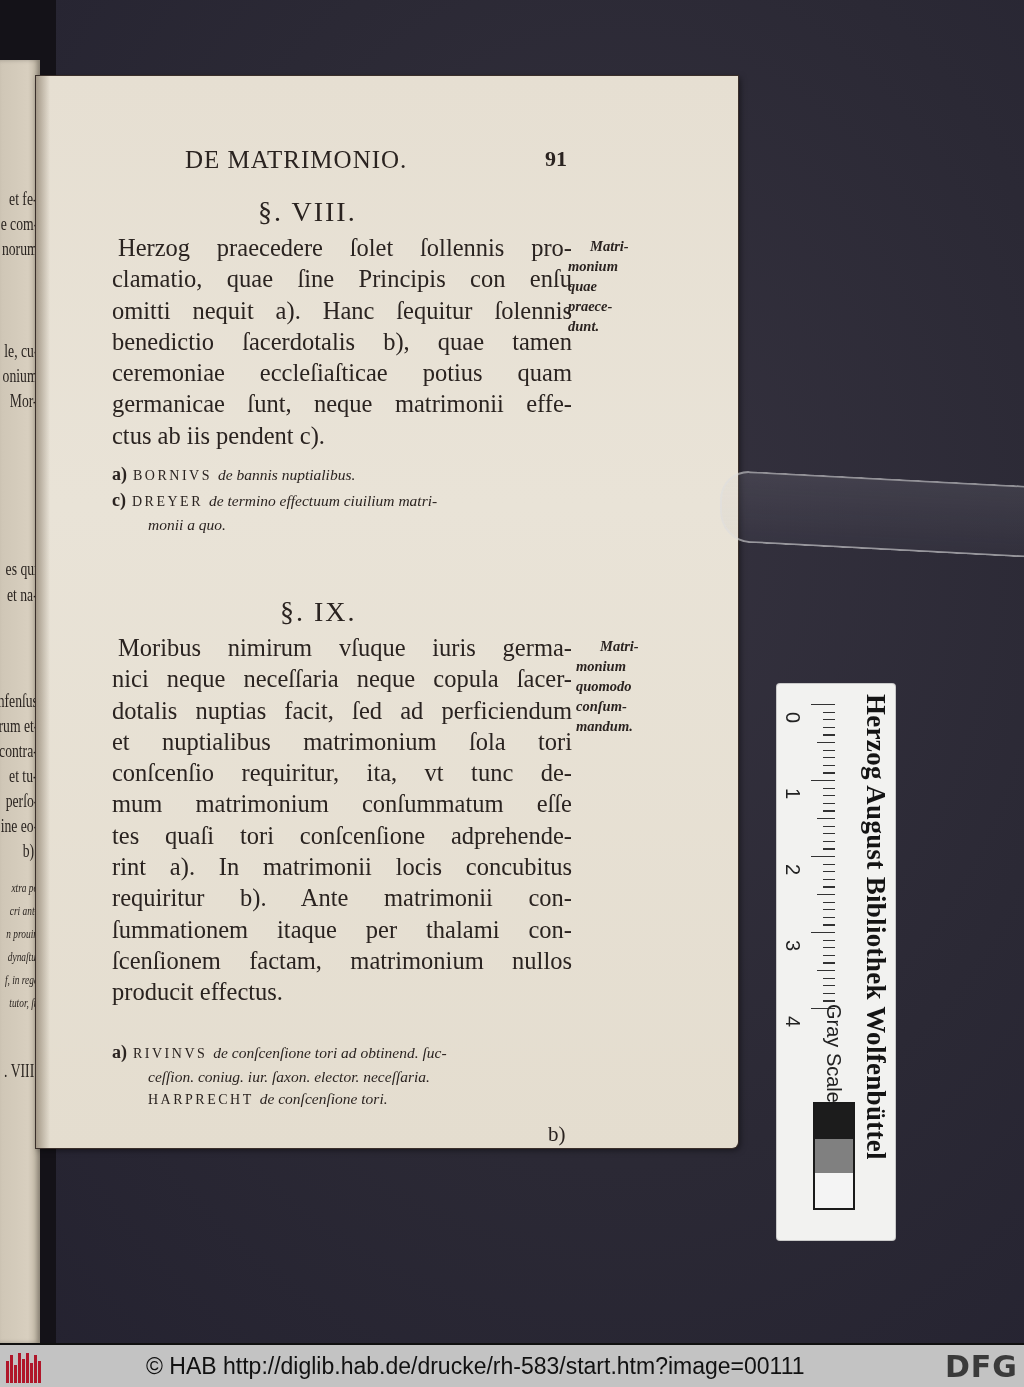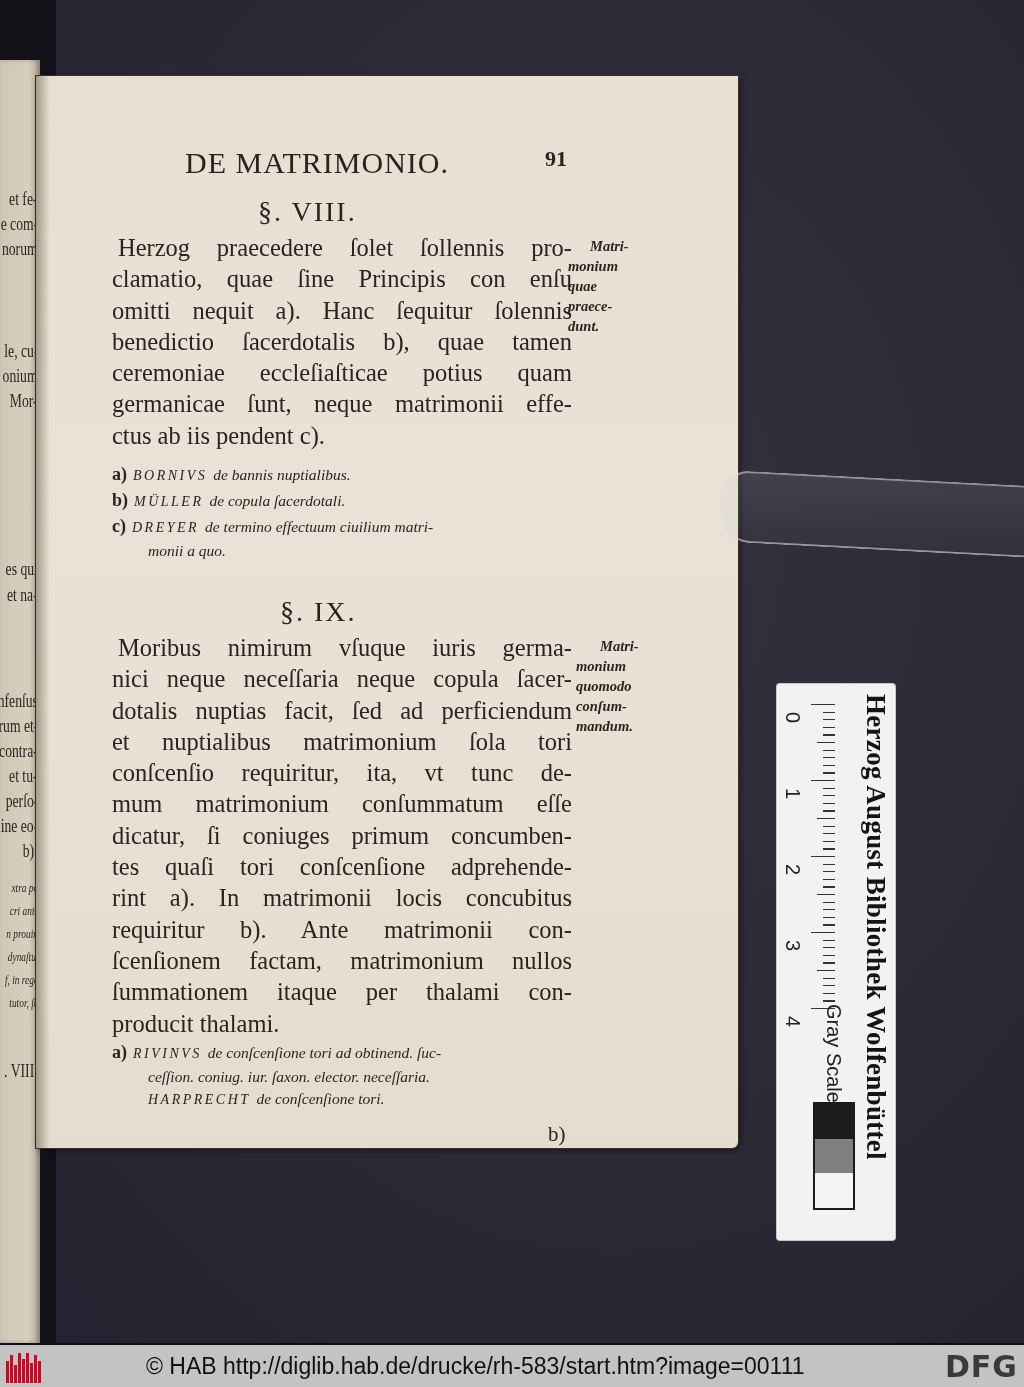--- a/index.html
+++ b/index.html
@@ -37,41 +37,41 @@
     border-bottom-right-radius: 6px;
   }
   .gutter {
     position: absolute; left: 36px; top: 76px; width: 14px; height: 1072px;
     background: linear-gradient(90deg, rgba(110,95,75,0.55), rgba(0,0,0,0));
   }
   .running-head {
     position: absolute; left: 185px; top: 146px; width: 390px; height: 28px;
     color: #2a2320; font-family: "Liberation Serif", serif;
   }
-  .running-title { position: absolute; left: 0; top: 0; font-size: 30px; letter-spacing: 1px; }
+  .running-title { position: absolute; left: 0; top: 0; font-size: 25px; letter-spacing: 1px; }
   .page-number { position: absolute; right: 8px; top: 0; font-size: 22px; font-weight: bold; font-family: Liberation Serif, serif; }
   .section-heading {
     position: absolute; font-family: "Liberation Serif", serif;
     font-size: 28px; color: #2a2320; letter-spacing: 2px; white-space: nowrap;
   }
   .body-text {
     position: absolute; left: 112px; width: 460px;
     font-family: "Liberation Serif", serif; font-size: 24.5px; line-height: 31.3px;
     color: #2a2320; text-align: justify;
   }
   .body-line { display: block; white-space: nowrap; text-align: justify; text-align-last: justify; }
   .body-line.last { text-align-last: left; }
   .indent { padding-left: 6px; }
   .footnotes {
     position: absolute; left: 112px; width: 455px;
     font-family: "Liberation Serif", serif; color: #2a2320;
   }
   .footnote { display: block; font-size: 15.5px; line-height: 24px; white-space: nowrap; }
   .fn-label { font-weight: bold; font-size: 18px; margin-right: 6px; }
-  .fn-author { font-variant: small-caps; letter-spacing: 2.5px; font-size: 14px; margin-right: 6px; font-style: italic; }
+  .fn-author { font-variant: small-caps; letter-spacing: 2.5px; font-size: 14px; margin-right: 6px; }
   .fn-title { font-style: italic; }
   .fn-cont { display: block; padding-left: 36px; font-style: italic; font-size: 15.5px; line-height: 22px; white-space: nowrap; }
   .marginal {
     position: absolute; font-family: "Liberation Serif", serif; font-style: italic;
     font-weight: bold; color: #2a2320; font-size: 14.5px; line-height: 20px;
   }
   .marginal span { display: block; }
   .catchword { position: absolute; left: 548px; top: 1122px; font-size: 21px; font-family: "Liberation Serif", serif; color: #2a2320; }
   
   .clip {
@@ -184,44 +184,40 @@
   <span style="margin-left:-22px">quae</span>
   <span style="margin-left:-22px">praece-</span>
   <span style="margin-left:-22px">dunt.</span>
 </div>
 
 <div class="footnotes" style="top:462px;">
   <span class="footnote">
     <span class="fn-label">a)</span><span class="fn-author">BORNIVS</span><span class="fn-title">de bannis nuptialibus.</span>
   </span>
   <span class="footnote">
-    <span class="fn-label">b)</span><span class="fn-author">MÜLLER</span><span class="fn-title">de copula ſacerdotali.</span>
-  </span>
-  <span class="footnote">
     <span class="fn-label">c)</span><span class="fn-author">DREYER</span><span class="fn-title">de termino effectuum ciuilium matri-</span>
   </span>
   <span class="fn-cont">monii a quo.</span>
 </div>
 
 <div class="section-heading" style="left:280px; top:596px;">§. IX.</div>
 
 <div class="body-text" style="top:632px;">
   <span class="body-line indent">Moribus nimirum vſuque iuris germa-</span>
   <span class="body-line">nici neque neceſſaria neque copula ſacer-</span>
   <span class="body-line">dotalis nuptias facit, ſed ad perficiendum</span>
   <span class="body-line">et nuptialibus matrimonium ſola tori</span>
   <span class="body-line">conſcenſio requiritur, ita, vt tunc de-</span>
   <span class="body-line">mum matrimonium conſummatum eſſe</span>
-  <span class="body-line">dicatur, ſi coniuges primum concumben-</span>
   <span class="body-line">tes quaſi tori conſcenſione adprehende-</span>
   <span class="body-line">rint a). In matrimonii locis concubitus</span>
   <span class="body-line">requiritur b). Ante matrimonii con-</span>
+  <span class="body-line">ſummationem itaque per thalami con-</span>
   <span class="body-line">ſcenſionem factam, matrimonium nullos</span>
-  <span class="body-line">ſummationem itaque per thalami con-</span>
-  <span class="body-line last">producit thalami.</span>
+  <span class="body-line last">producit effectus.</span>
 </div>
 
 <div class="marginal" style="left:600px; top:636px;">
   <span>Matri-</span>
   <span style="margin-left:-24px">monium</span>
   <span style="margin-left:-24px">quomodo</span>
   <span style="margin-left:-24px">conſum-</span>
   <span style="margin-left:-24px">mandum.</span>
 </div>
 

